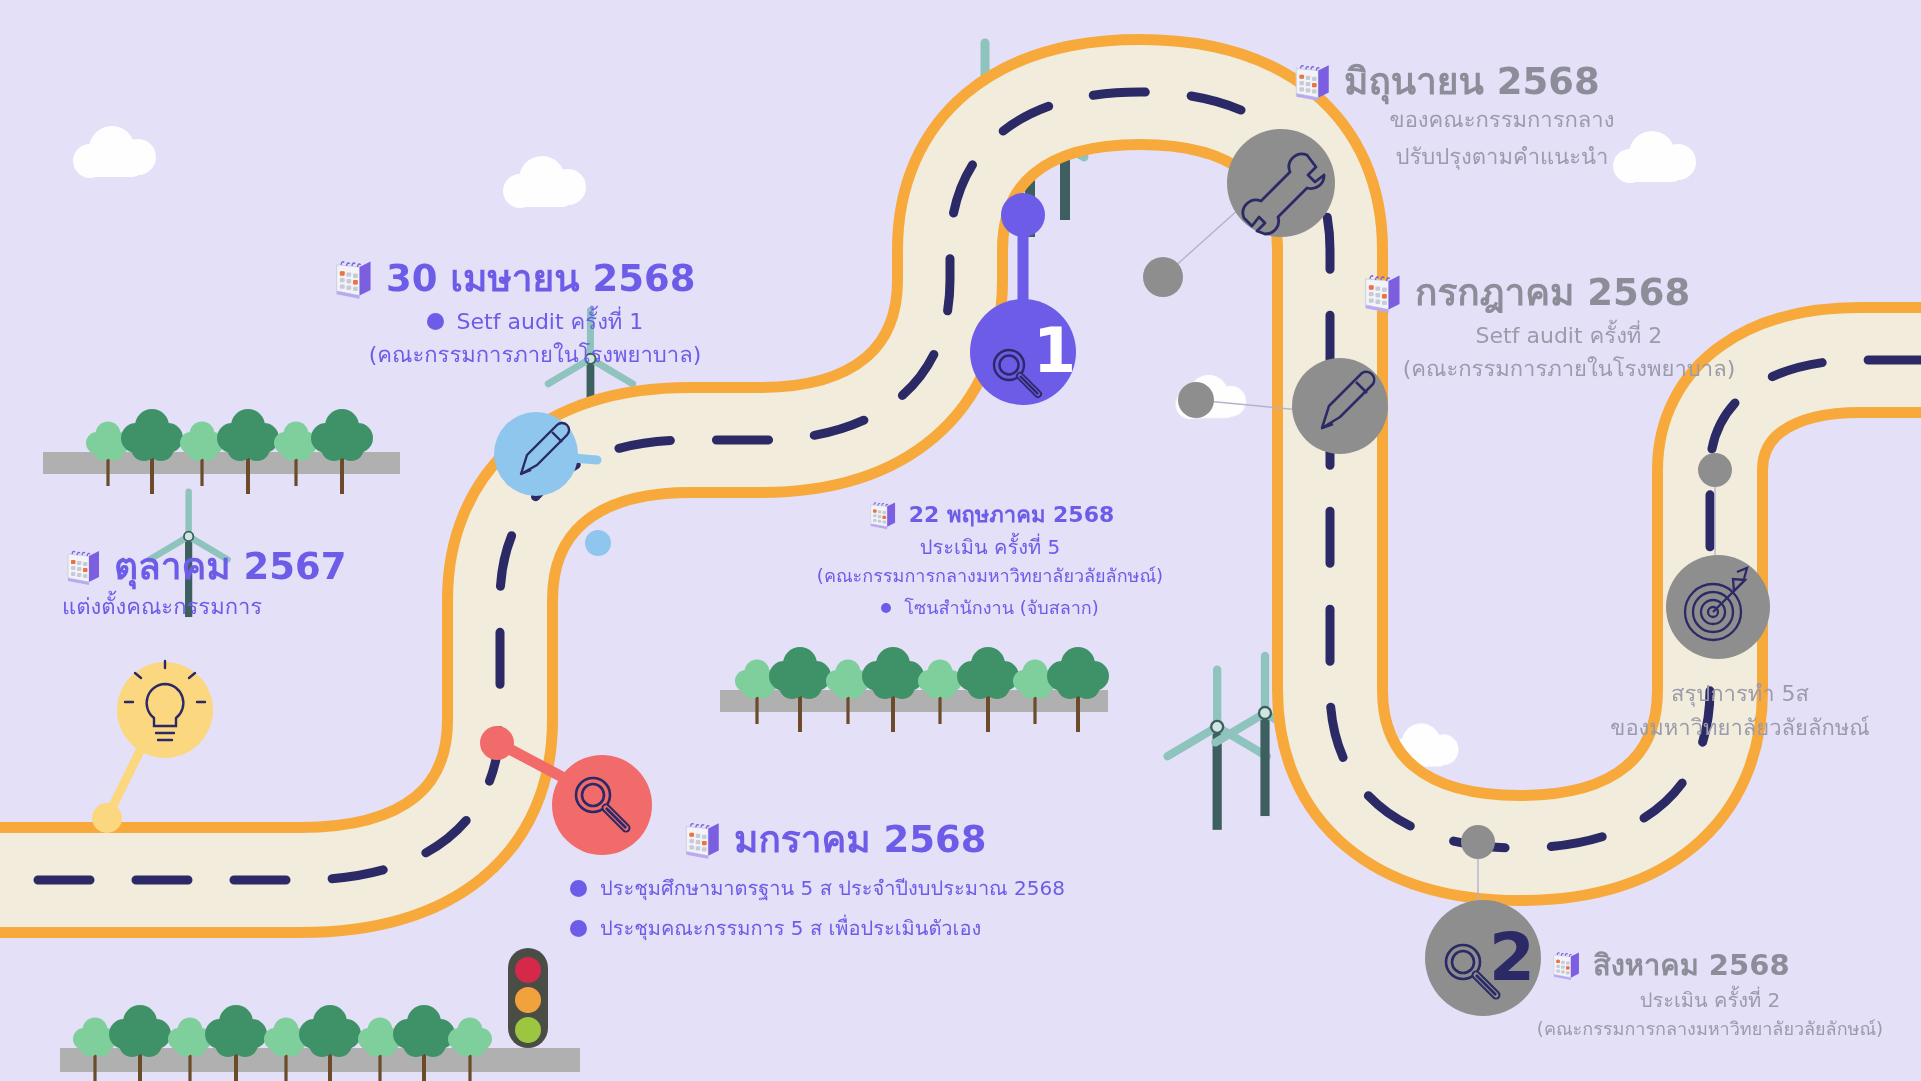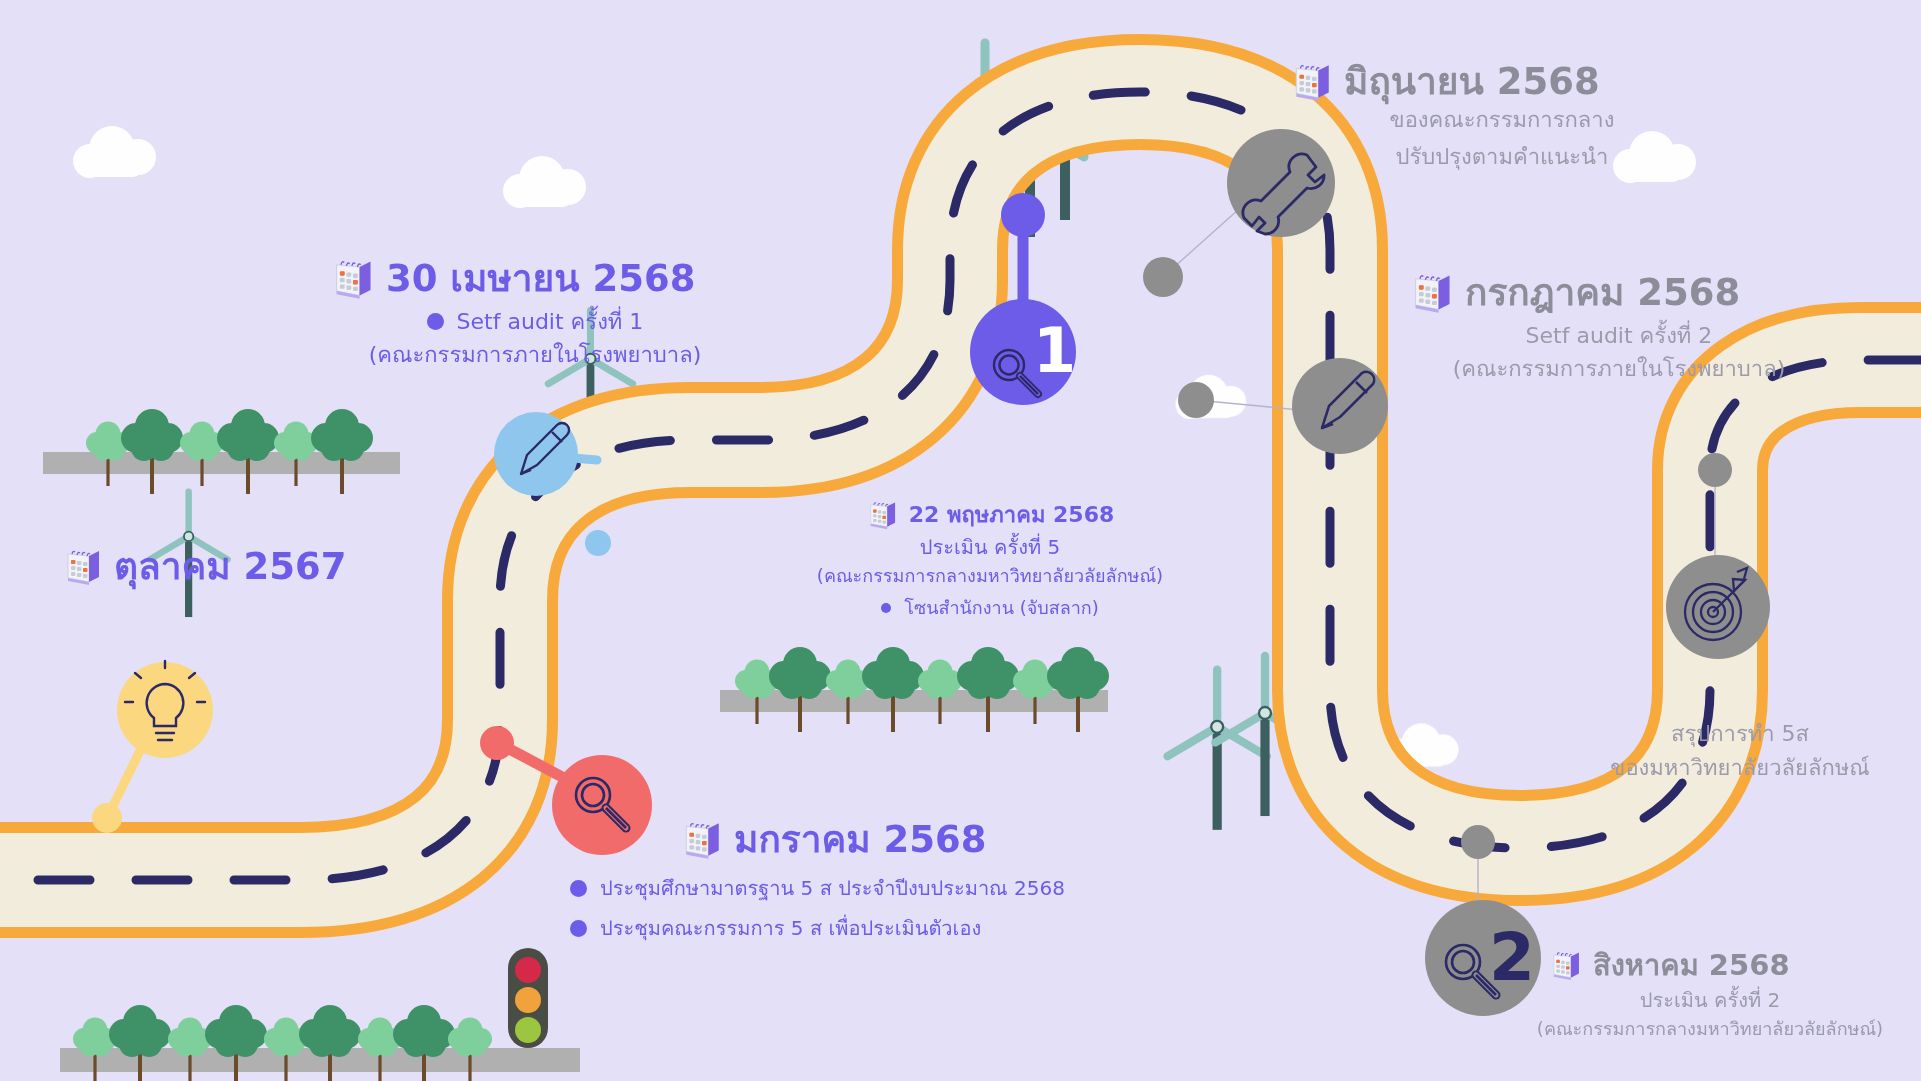--- a/index.html
+++ b/index.html
@@ -16,21 +16,21 @@
   
   .tblock{position:absolute;}
   .t-head{
     display:flex;align-items:center;gap:10px;
     font-size:37px;font-weight:bold;line-height:1.05;white-space:nowrap;
   }
   .t-head.center{justify-content:center;}
   .purple{color:#6c5ce7;}
   .grey{color:#8d8d99;}
   .sub{
-    font-size:22px;line-height:1.42;white-space:nowrap;margin-top:40px;
+    font-size:22px;line-height:1.42;white-space:nowrap;
   }
   .sub.purple{color:#6c5ce7;}
   .sub.grey{color:#9b9bab;}
   .sub-sm{font-size:20px;}
   .sub-xs{font-size:18px;}
   .row{display:flex;align-items:center;gap:13px;white-space:nowrap;}
   .row.center{justify-content:center;}
   .dot{width:17px;height:17px;border-radius:50%;background:#6c5ce7;flex:0 0 auto;}
   .dot.sm{width:10px;height:10px;}
   .ta-c{text-align:center;}
@@ -333,20 +333,21 @@
           <g stroke="#7b5fe0" stroke-width="1.3" fill="none">
             <path d="M10 6 q1 -4 3 -2"></path>
               <path d="M15 7 q1 -4 3 -2"></path>
             <path d="M20 7 q1 -4 3 -2"></path>
               <path d="M25 8 q1 -4 3 -2"></path>
           </g>
         </svg>
       </span>
       <span>ตุลาคม 2567</span>
     </div>
+    <div class="sub purple ta-l" style="margin-top:4px;">แต่งตั้งคณะกรรมการ</div>
   </div>
 
   <div class="tblock" style="left:330px;top:258px;width:410px;">
     <div class="t-head purple ta-l">
       <span class="cal">
         <svg width="46" height="42" viewBox="0 0 42 38">
           <path d="M6 30 L27 34 L27 8 L6 6 Z" fill="#f2f3f8" stroke="#cfd2e0" stroke-width="1"></path>
           <path d="M27 8 L37 3 L37 29 L27 34 Z" fill="#7b5fe0"></path>
           <path d="M6 30 L27 34 L27 37 L6 33 Z" fill="#b9a9f0"></path>
           <g fill="#c7cbd8">
@@ -484,21 +485,21 @@
               <path d="M25 8 q1 -4 3 -2"></path>
           </g>
         </svg>
       </span>
       <span>มิถุนายน 2568</span>
     </div>
     <div class="sub grey ta-c" style="margin-top:2px;padding-left:34px;">ของคณะกรรมการกลาง</div>
     <div class="sub grey ta-c" style="margin-top:6px;padding-left:34px;">ปรับปรุงตามคำแนะนำ</div>
   </div>
 
-  <div class="tblock" style="left:1409px;top:272px;width:420px;">
+  <div class="tblock" style="left:1359px;top:272px;width:420px;">
     <div class="t-head grey ta-l">
       <span class="cal">
         <svg width="46" height="42" viewBox="0 0 42 38">
           <path d="M6 30 L27 34 L27 8 L6 6 Z" fill="#f2f3f8" stroke="#cfd2e0" stroke-width="1"></path>
           <path d="M27 8 L37 3 L37 29 L27 34 Z" fill="#7b5fe0"></path>
           <path d="M6 30 L27 34 L27 37 L6 33 Z" fill="#b9a9f0"></path>
           <g fill="#c7cbd8">
             <rect x="9" y="12" width="4.4" height="4" rx="1"></rect>
             <rect x="15" y="13" width="4.4" height="4" rx="1"></rect>
             <rect x="21" y="14" width="4.4" height="4" rx="1"></rect>

